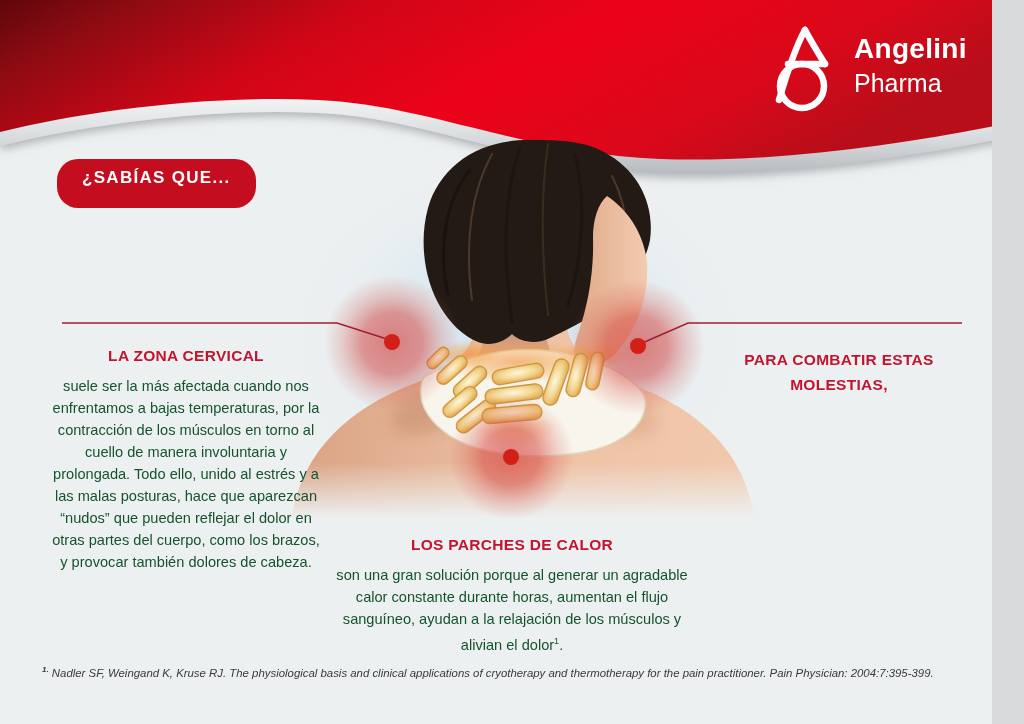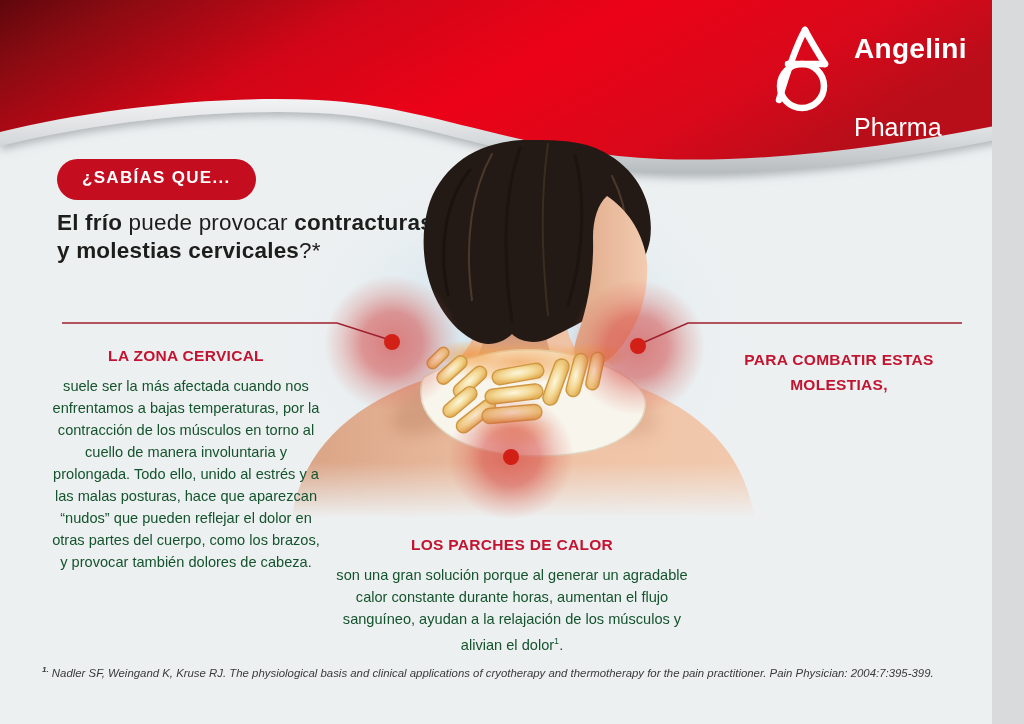--- a/index.html
+++ b/index.html
@@ -5,26 +5,26 @@
   html,body{margin:0;padding:0;}
   body{font-family:"Liberation Sans","DejaVu Sans",sans-serif;background:#d8dadb;}
   .canvas{position:relative;width:992px;height:724px;background:#edf0f1;overflow:hidden;}
 
   
   .banner-svg{position:absolute;top:0;left:0;width:1024px;height:210px;}
   .logo{position:absolute;top:18px;left:762px;width:230px;height:110px;}
   .logo-mark{position:absolute;left:0;top:0;width:84px;height:100px;}
   .logo-text{position:absolute;left:92px;top:14px;color:#ffffff;line-height:34px;}
   .logo-name{font-size:28px;font-weight:700;display:block;letter-spacing:.3px;}
-  .logo-division{font-size:25px;font-weight:400;display:block;margin-top:44px;}
+  .logo-division{font-size:25px;font-weight:400;display:block;}
 
   
   .badge{position:absolute;left:57px;top:159px;background:#c40e20;color:#fff;
          font-size:17px;font-weight:700;letter-spacing:1.3px;
-         padding:9px 25px 12px 25px;border-radius:21px;}
+         padding:9px 25px 20px 25px;border-radius:21px;}
   .headline{position:absolute;left:57px;top:209px;width:418px;
             font-size:22.5px;line-height:28px;color:#1d1d1b;letter-spacing:.2px;}
   .headline b{font-weight:700;}
 
   
   .sec{position:absolute;text-align:center;}
   .sec-title{color:#c31330;font-weight:700;font-size:15.5px;letter-spacing:.3px;
              line-height:25px;margin:0 auto 7px auto;}
   .sec-body{font-size:14.6px;line-height:22px;color:#14532d;}
   .sec-left{left:48px;top:343px;width:276px;}
@@ -190,24 +190,20 @@
       <path d="M962,323 L688,323 L640,344"></path>
     </g>
     <path d="M511,465 L511,519" stroke="url(#lineFade)" stroke-width="2.2" fill="none"></path>
     <circle cx="392" cy="342" r="8" fill="#d32017"></circle>
     <circle cx="638" cy="346" r="8" fill="#d32017"></circle>
     <circle cx="511" cy="457" r="8" fill="#d32017"></circle>
   </svg>
 
   <div class="badge">¿SABÍAS QUE...</div>
 
-  <div class="headline">
-    <div><b>El frío</b><span> puede provocar </span><b>contracturas</b></div>
-    <div><b>y molestias cervicales</b><span>?*</span></div>
-  </div>
 
   <div class="sec sec-left">
     <div class="sec-title">LA ZONA CERVICAL</div>
     <div class="sec-body">suele ser la más afectada cuando nos enfrentamos a bajas temperaturas, por la contracción de los músculos en torno al cuello de manera involuntaria y prolongada.  Todo ello, unido al estrés y a las malas posturas, hace que aparezcan “nudos” que pueden reflejar el dolor en otras partes del cuerpo, como los brazos, y provocar también dolores de cabeza.</div>
   </div>
 
   <div class="sec sec-right">
     <div class="sec-title">PARA COMBATIR ESTAS MOLESTIAS,</div>
   </div>
 

